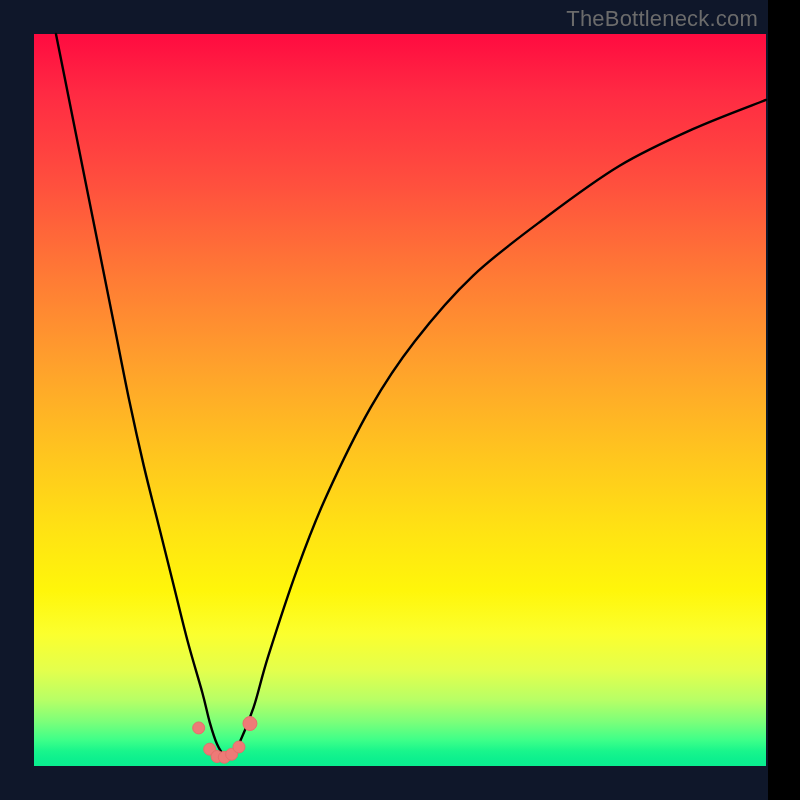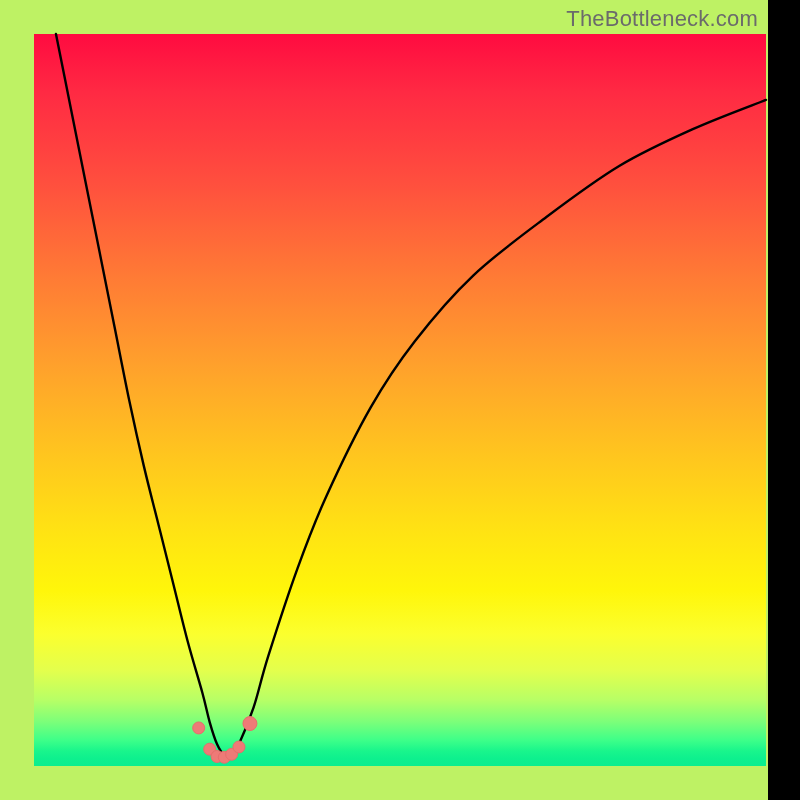--- a/index.html
+++ b/index.html
@@ -10,21 +10,21 @@
     overflow: hidden;
     background: #000;
     font-family: Arial, Helvetica, sans-serif;
   }
   .frame {
     position: absolute;
     left: 0;
     top: 0;
     width: 768px;
     height: 800px;
-    background: #bef264;
+    background: #0f172a;
     text-align: center;
   }
   .plot {
     position: absolute;
     left: 34px;
     top: 34px;
     width: 732px;
     height: 732px;
     
     background: linear-gradient(to bottom,

